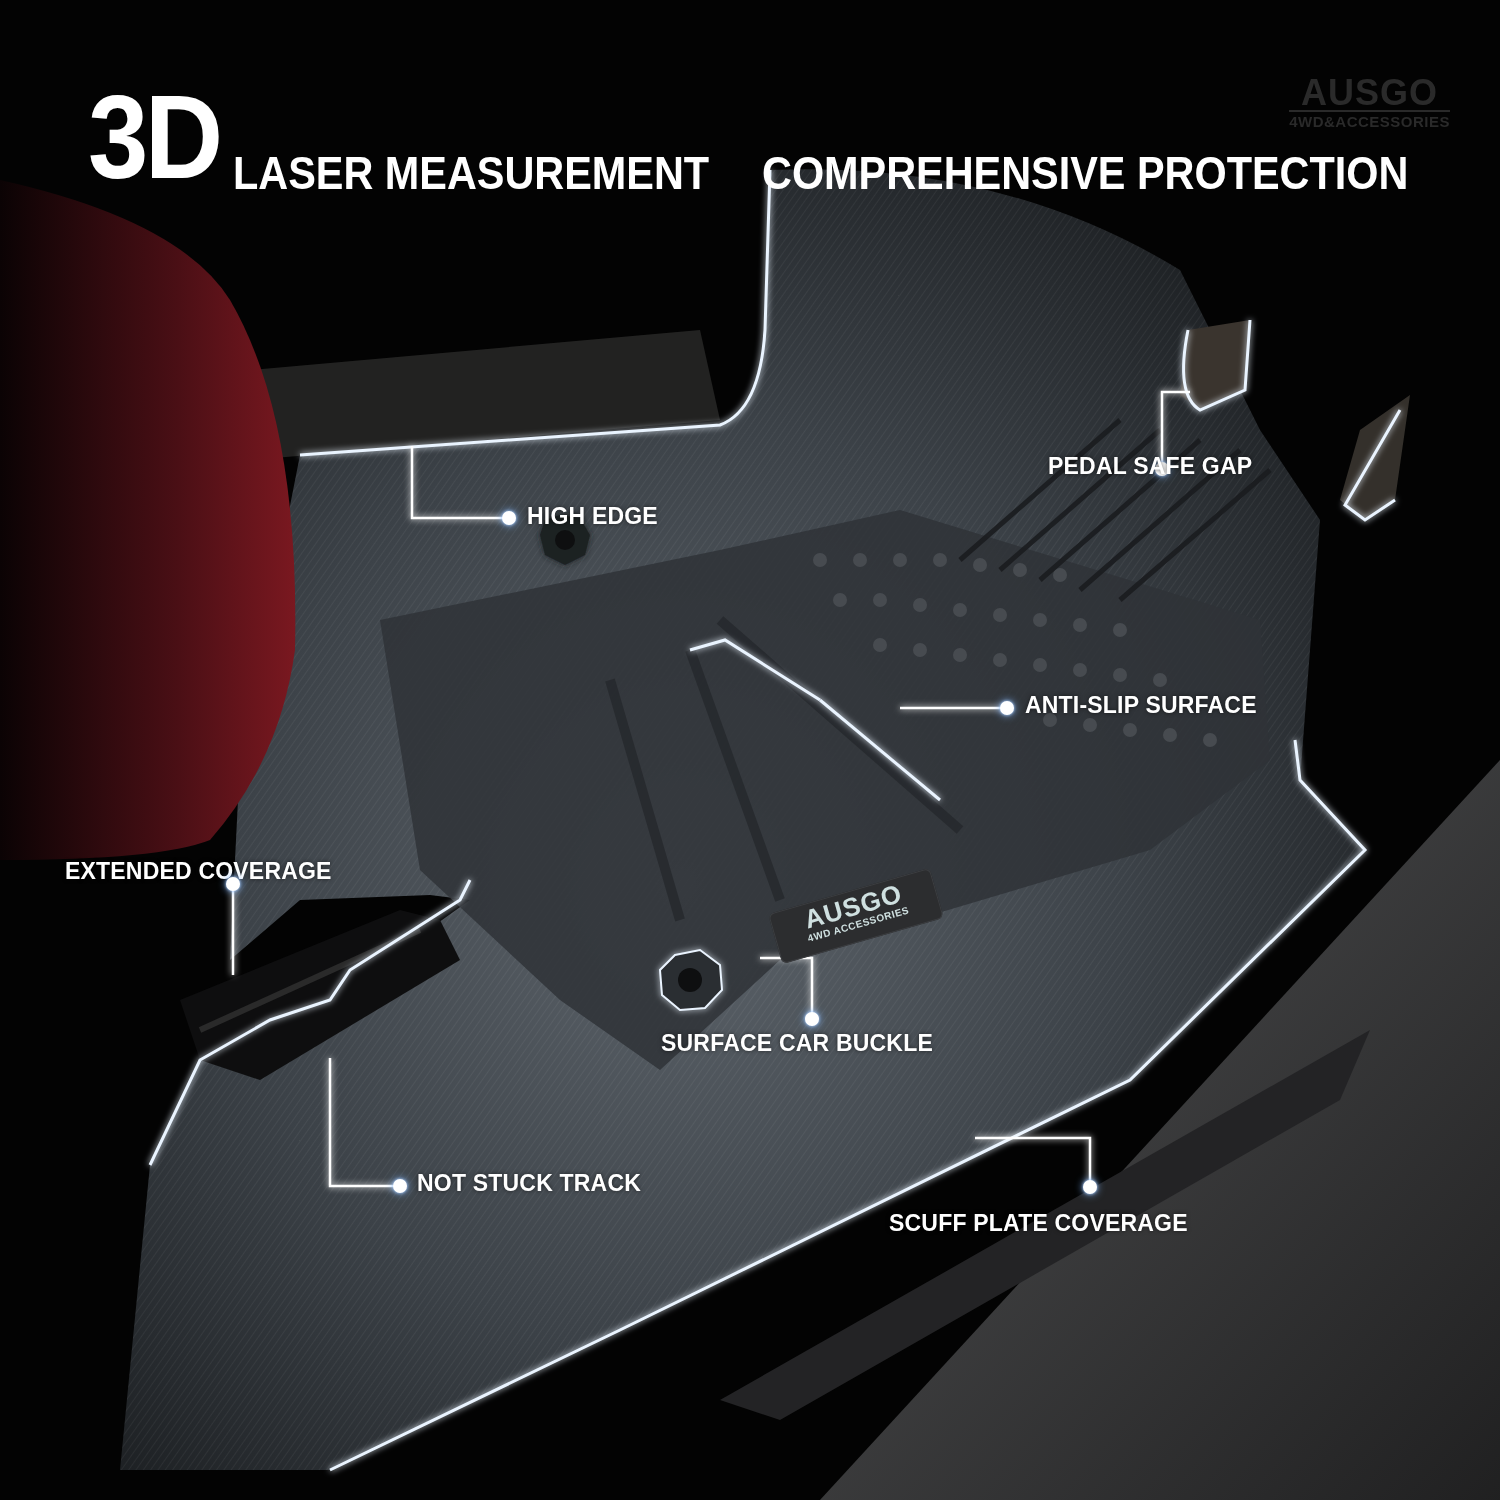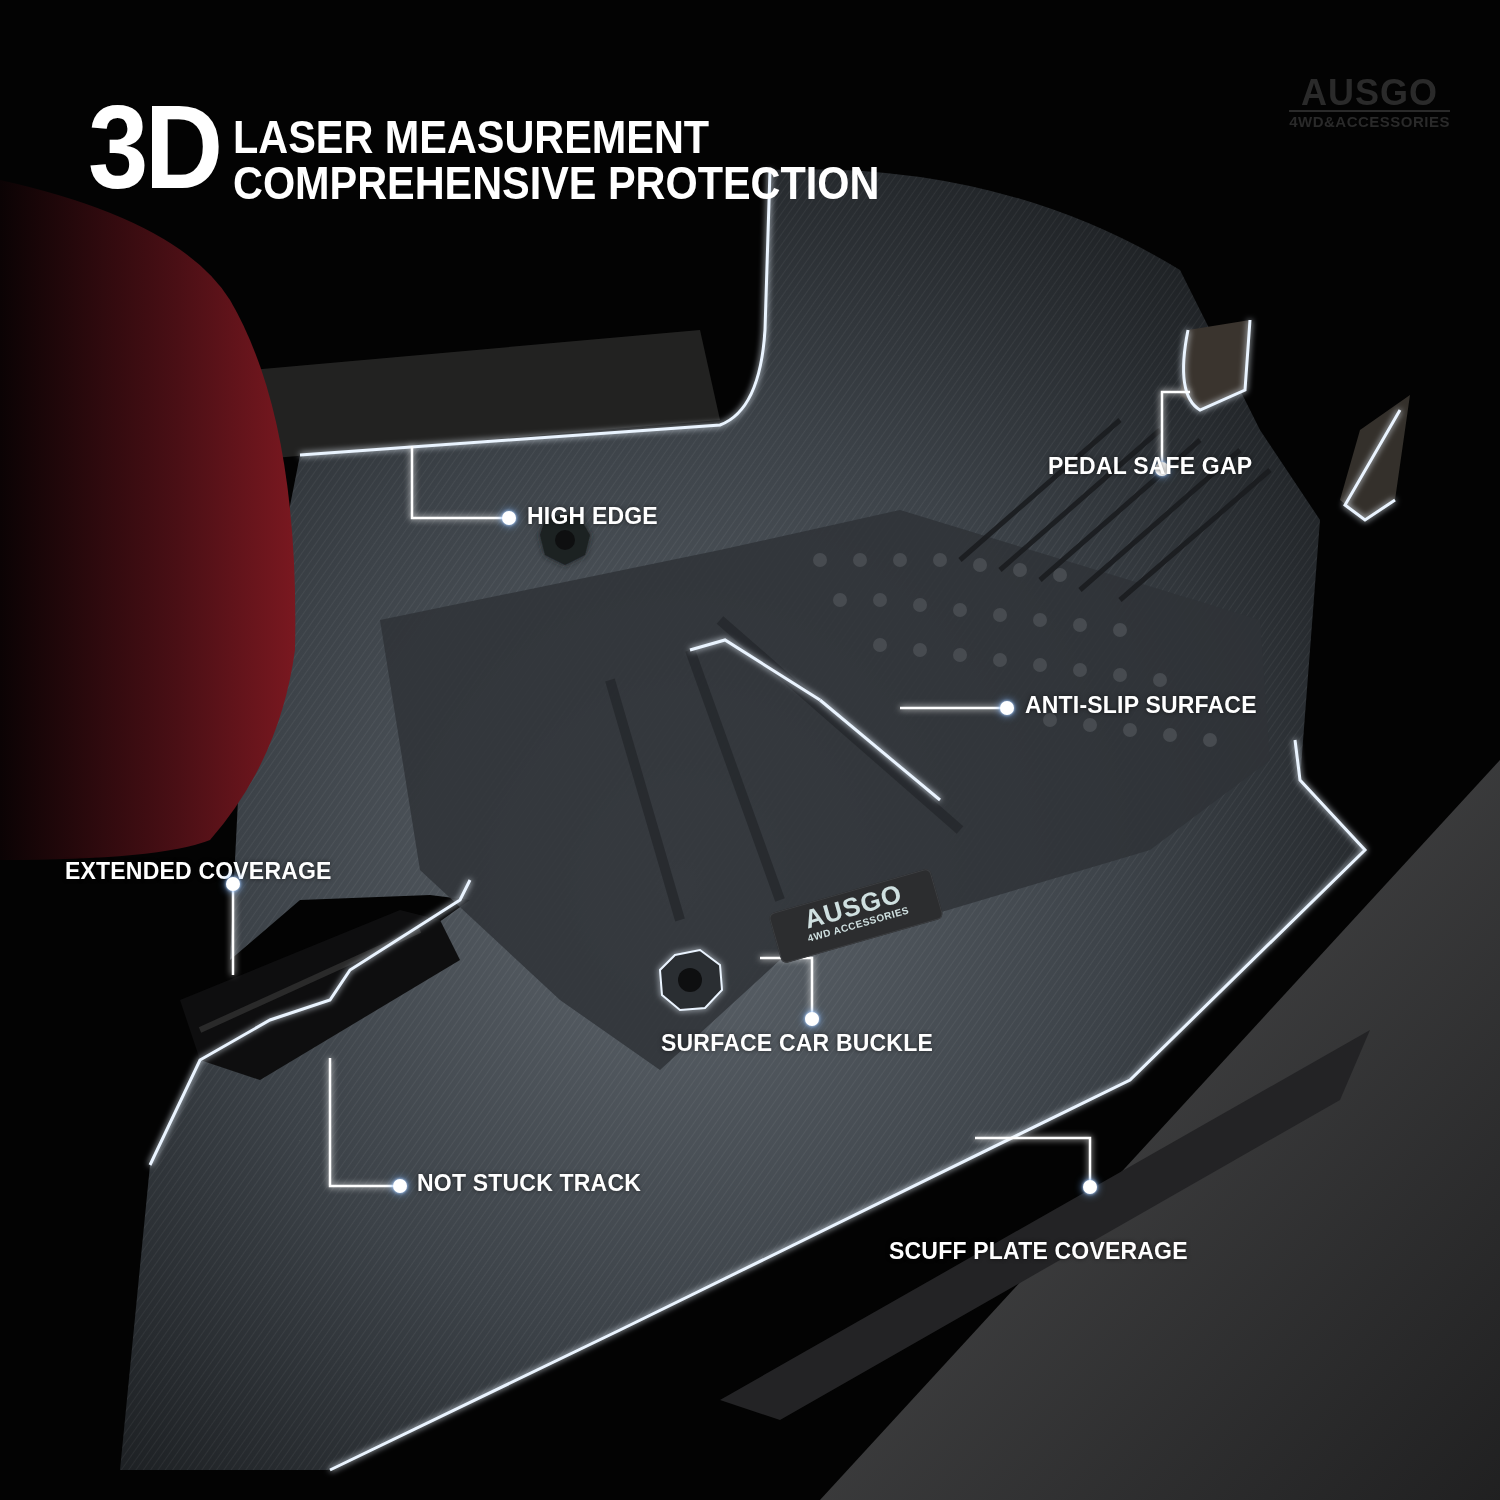--- a/index.html
+++ b/index.html
@@ -2,21 +2,21 @@
 <html><head>
 <meta charset="utf-8">
 <style>
   html, body { margin: 0; padding: 0; background: #000; }
   body { width: 1500px; height: 1500px; position: relative; overflow: hidden;
          font-family: "Liberation Sans", "DejaVu Sans", sans-serif; }
   .scene { position: absolute; inset: 0; }
   .header { position: absolute; left: 88px; top: 78px; display: flex; align-items: flex-end; z-index: 5; }
   .big3d { font-weight: 700; font-size: 118px; line-height: 1; color: #fff; letter-spacing: -4px;
            transform: scaleX(0.92); transform-origin: left center; margin-right: -2px; }
-  .headlines { display: flex; flex-direction: column; margin-left: 4px; margin-top: 36px; }
+  .headlines { display: flex; flex-direction: row; margin-left: 4px; margin-top: 36px; }
   .headline { font-weight: 700; font-size: 46px; line-height: 46px; color: #fff;
               transform: scaleX(0.9); transform-origin: left center; white-space: nowrap; }
   .brand { position: absolute; right: 50px; top: 78px; text-align: center; color: #2a2a2a; z-index: 5; }
   .brand-name { font-weight: 700; font-size: 36px; line-height: 30px; letter-spacing: 1px; }
   .brand-line { height: 2px; background: #2a2a2a; margin: 2px 0 1px; }
   .brand-sub { font-weight: 700; font-size: 15px; letter-spacing: 0.5px; }
   .callout { position: absolute; color: #fff; font-weight: 700; font-size: 23px; white-space: nowrap;
              text-shadow: 0 0 4px rgba(0,0,0,0.6); z-index: 6; letter-spacing: 0.2px; }
   .dot { position: absolute; width: 14px; height: 14px; border-radius: 50%; background: #fff;
          box-shadow: 0 0 8px #7fb6ff, 0 0 3px #cfe4ff; z-index: 6; }
@@ -187,14 +187,14 @@
   <div class="callout" style="left:65px; top:858px;">EXTENDED COVERAGE</div>
   <span class="dot" style="left:226px; top:877px;"></span>
 
   <span class="dot" style="left:805px; top:1012px;"></span>
   <div class="callout" style="left:661px; top:1030px;">SURFACE CAR BUCKLE</div>
 
   <span class="dot" style="left:393px; top:1179px;"></span>
   <div class="callout" style="left:417px; top:1170px;">NOT STUCK TRACK</div>
 
   <span class="dot" style="left:1083px; top:1180px;"></span>
-  <div class="callout" style="left:889px; top:1210px;margin-top:28px;">SCUFF PLATE COVERAGE</div>
+  <div class="callout" style="left:889px; top:1210px;">SCUFF PLATE COVERAGE</div>
 </div>
 
 </body></html>

